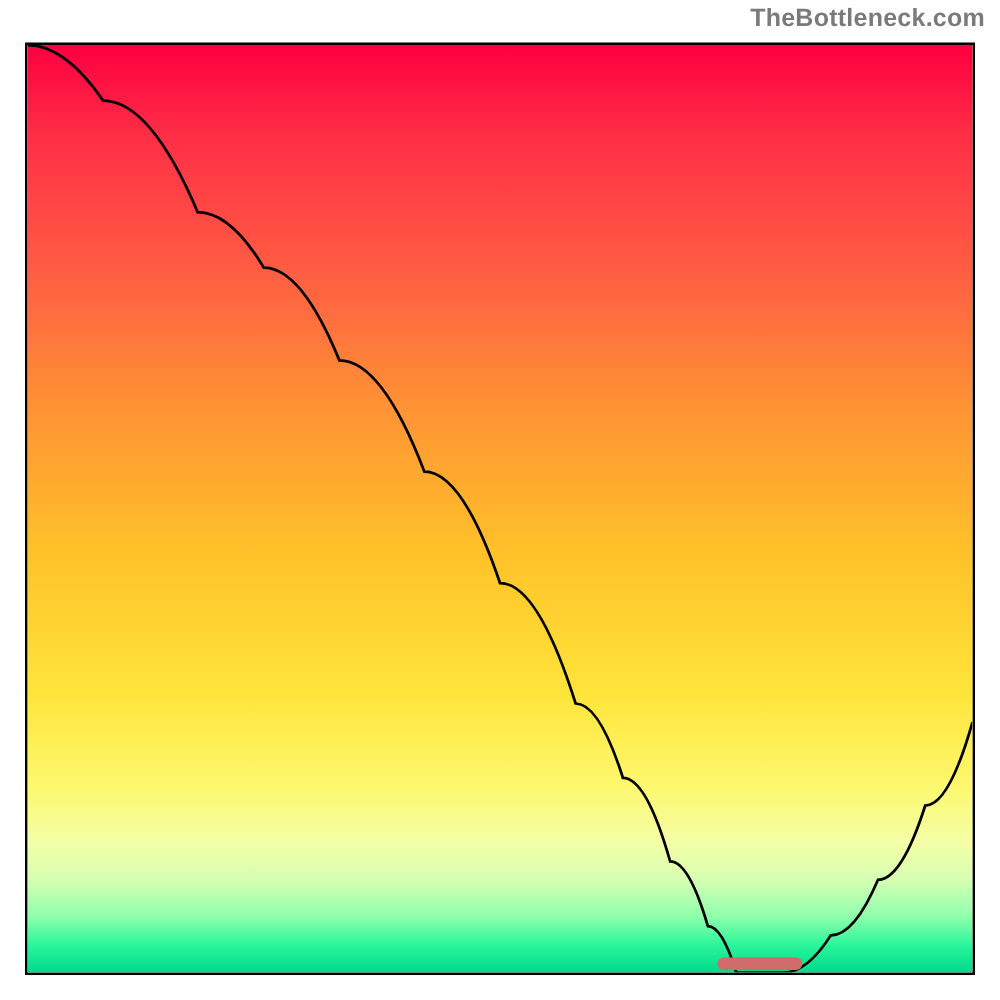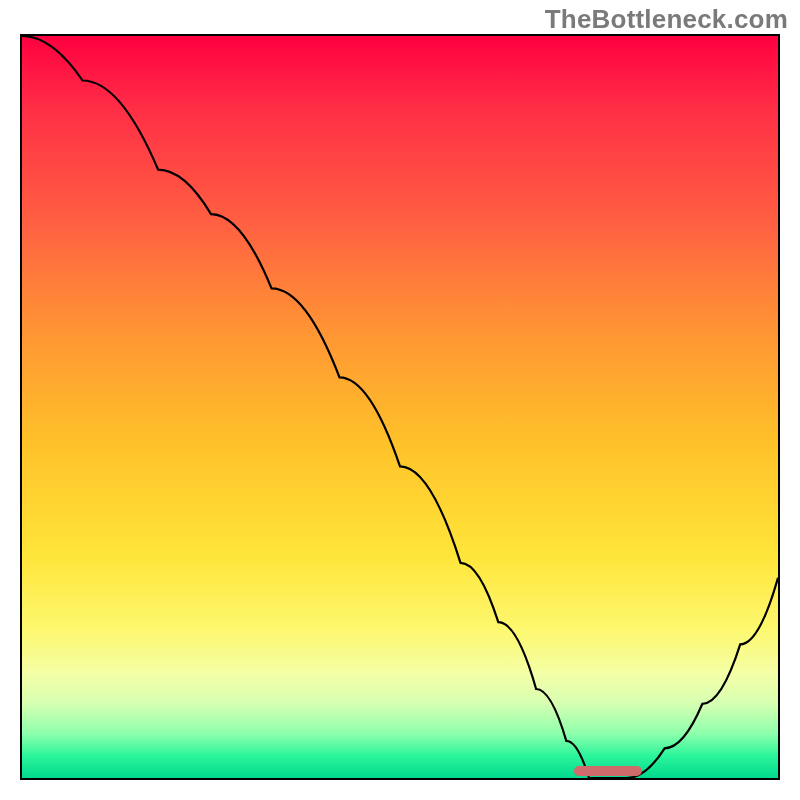--- a/index.html
+++ b/index.html
@@ -14,21 +14,21 @@
   .frame {
     position: relative;
     width: 800px;
     height: 800px;
     box-sizing: border-box;
   }
   .watermark {
     position: absolute;
     top: 4px;
     right: 12px;
-    font-size: 26px;
+    font-size: 20px;
     font-weight: 600;
     color: #7a7a7a;
     letter-spacing: 0.2px;
   }
   .plot {
     position: absolute;
     left: 20px;
     top: 34px;
     width: 760px;
     height: 746px;

